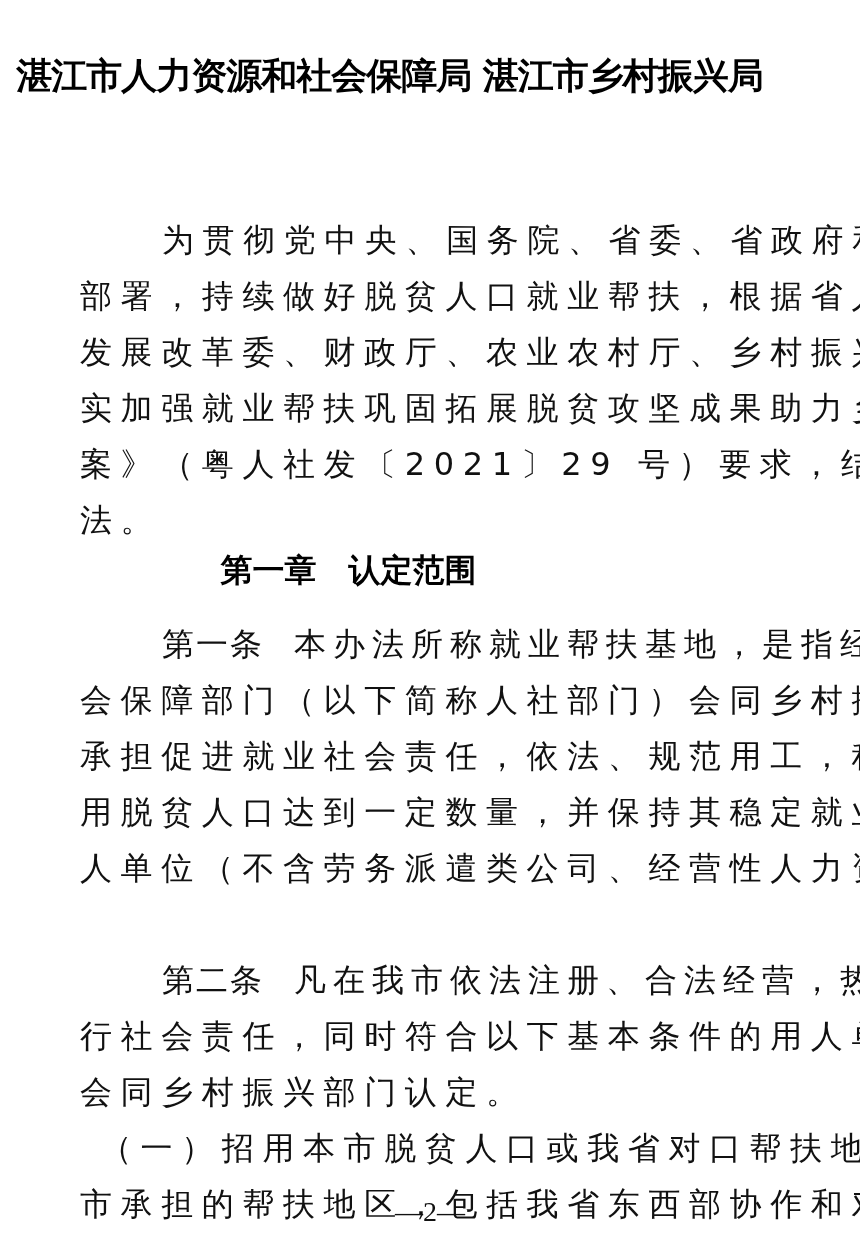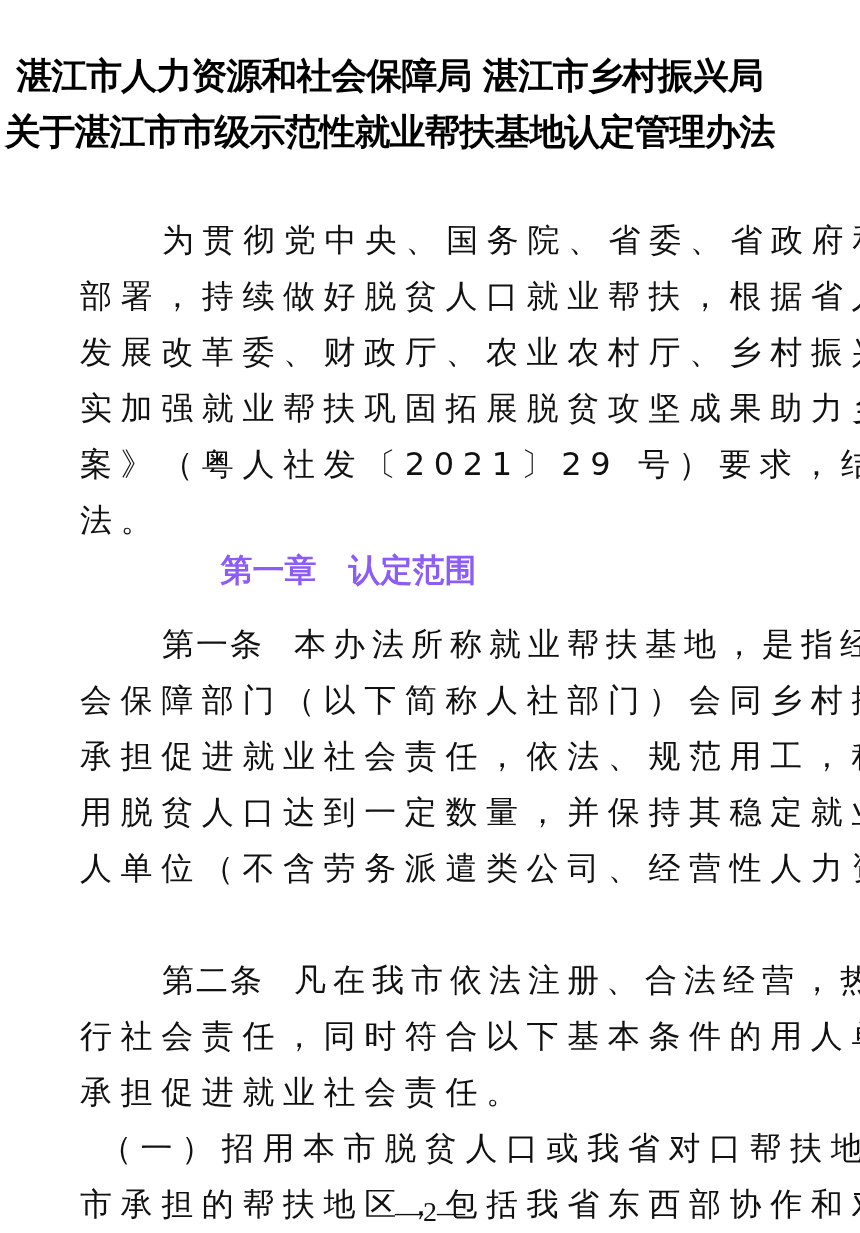--- a/index.html
+++ b/index.html
@@ -6,31 +6,30 @@
     body { width: 860px; height: 1233px; position: relative; overflow: hidden; color: #111; }
     .page { position: absolute; left: 0; top: 0; width: 860px; height: 1233px; }
     .title { position: absolute; left: 0; width: 779px; text-align: center;
              font-family: "DejaVu Serif", "Liberation Serif", serif; font-weight: bold;
              font-size: 36px; letter-spacing: -1px; white-space: nowrap; color: #000; }
     .line { position: absolute; left: 80px; width: 740px; font-family: "DejaVu Sans", "Liberation Sans", sans-serif;
             font-size: 32px; letter-spacing: 8.6px; white-space: nowrap; color: #111; line-height: 40px; }
     .indent { left: 162px; }
     .heading { position: absolute; left: 0; width: 697px; text-align: center;
                font-family: "DejaVu Sans", "Liberation Sans", sans-serif; font-weight: bold; font-size: 32px;
-               color: #8b5cf6; line-height: 40px; white-space: pre; }
+               color: #000000; line-height: 40px; white-space: pre; }
     .bold { font-weight: normal; letter-spacing: 2px; }
     .pagenum { position: absolute; left: 0; width: 860px; text-align: center;
                font-family: "Liberation Serif", "DejaVu Serif", serif; font-size: 28px; color: #111; }
   </style>
 </head>
 <body>
 
 <div class="page">
   <div class="title" style="top:52px;">湛江市人力资源和社会保障局 湛江市乡村振兴局</div>
-  <div class="title" style="top:108px;">关于湛江市市级示范性就业帮扶基地认定管理办法</div>
 
   <div class="line indent" style="top:220px;">为贯彻党中央、国务院、省委、省政府和市委、市政府决策</div>
   <div class="line" style="top:276px;">部署，持续做好脱贫人口就业帮扶，根据省人力资源社会保障厅、</div>
   <div class="line" style="top:332px;">发展改革委、财政厅、农业农村厅、乡村振兴局 5 部门《关于切</div>
   <div class="line" style="top:388px;">实加强就业帮扶巩固拓展脱贫攻坚成果助力乡村振兴的实施方</div>
   <div class="line" style="top:444px;">案》（粤人社发〔2021〕29 号）要求，结合我市实际，制订本办</div>
   <div class="line" style="top:500px;">法。</div>
 
   <div class="heading" style="top:550px;">第一章　认定范围</div>
 
@@ -39,20 +38,20 @@
   </div>
   <div class="line" style="top:680px;">会保障部门（以下简称人社部门）会同乡村振兴部门认定，主动</div>
   <div class="line" style="top:736px;">承担促进就业社会责任，依法、规范用工，积极开发就业岗位招</div>
   <div class="line" style="top:792px;">用脱贫人口达到一定数量，并保持其稳定就业一定时间的各类用</div>
   <div class="line" style="top:848px;">人单位（不含劳务派遣类公司、经营性人力资源服务机构及非正</div>
 
   <div class="line indent" style="top:960px; letter-spacing:0;">
     <span class="bold">第二条</span><span style="display:inline-block;width:30px;"></span><span style="letter-spacing:7px;">凡在我市依法注册、合法经营，热心社会公益、履</span>
   </div>
   <div class="line" style="top:1016px;">行社会责任，同时符合以下基本条件的用人单位，均可申报市级</div>
-  <div class="line" style="top:1072px;">承担促进就业社会责任。</div>
+  <div class="line" style="top:1072px;">会同乡村振兴部门认定。</div>
 
   <div class="line" style="top:1128px; left:100px;">（一）招用本市脱贫人口或我省对口帮扶地区（不限于本地</div>
   <div class="line" style="top:1184px;">市承担的帮扶地区，包括我省东西部协作和对口支援地区）脱贫</div>
 
 </div>
 
 <div class="pagenum" style="top:1196px;">—2—</div>
 
 </body></html>

